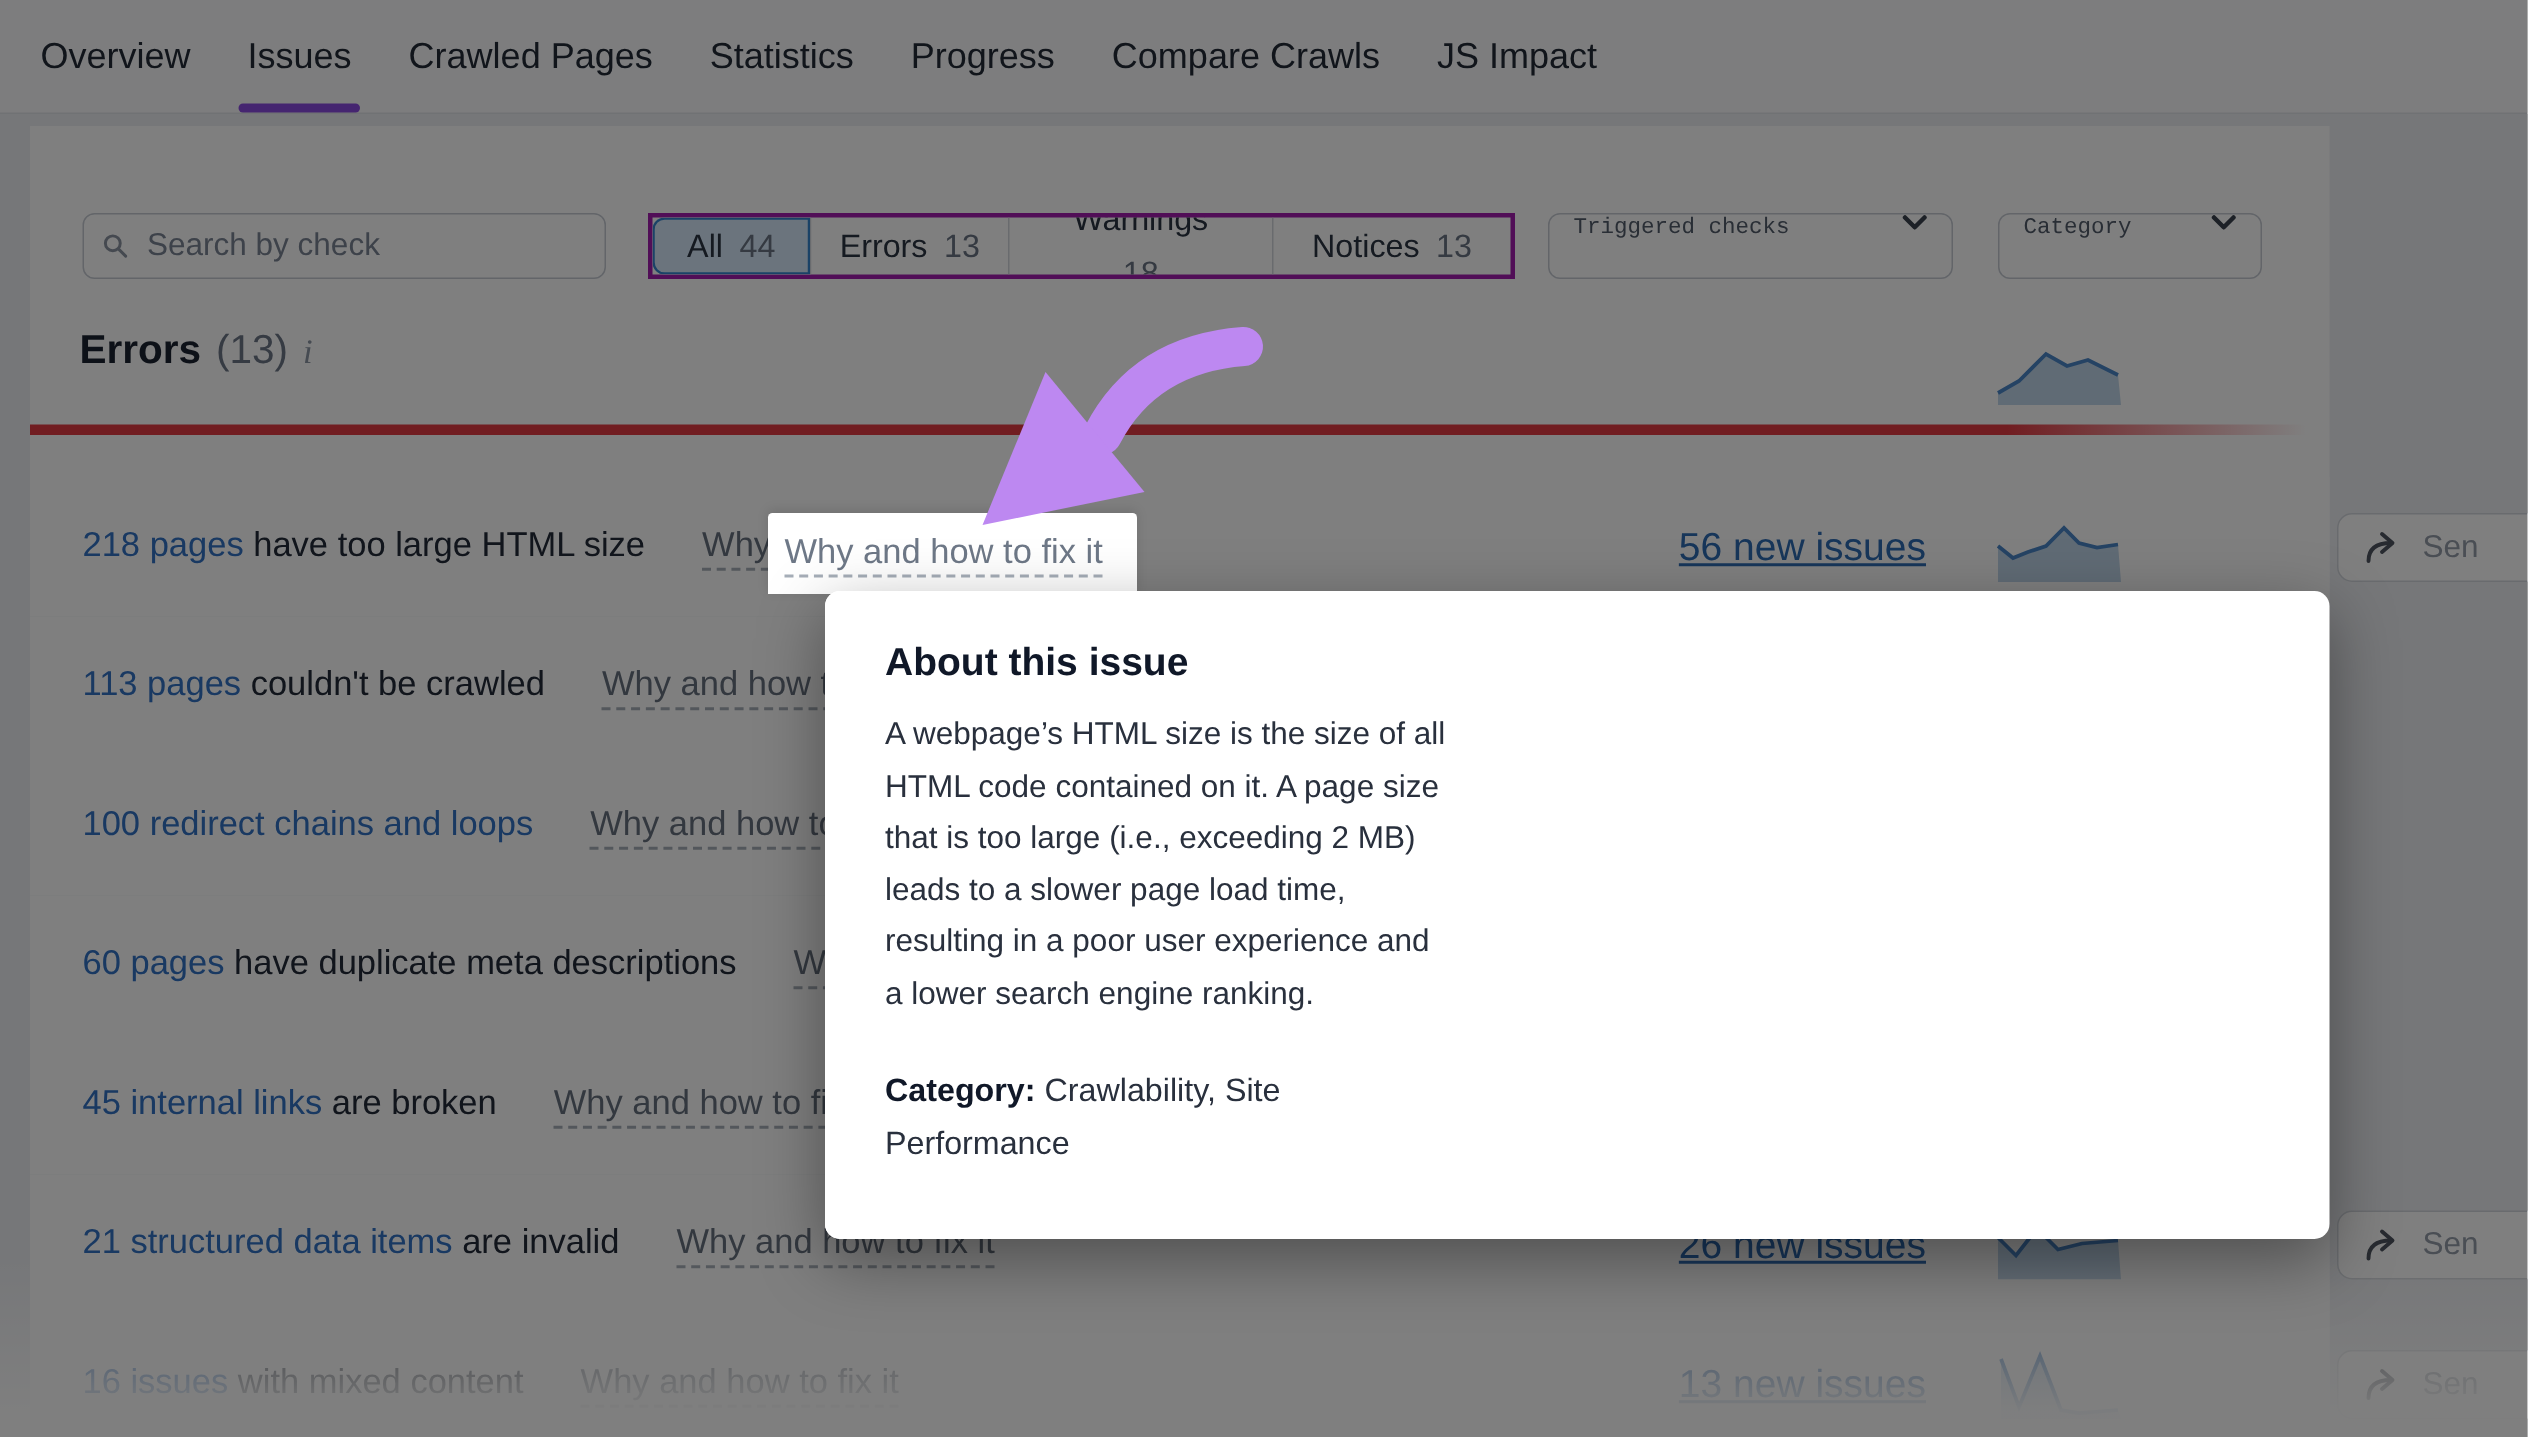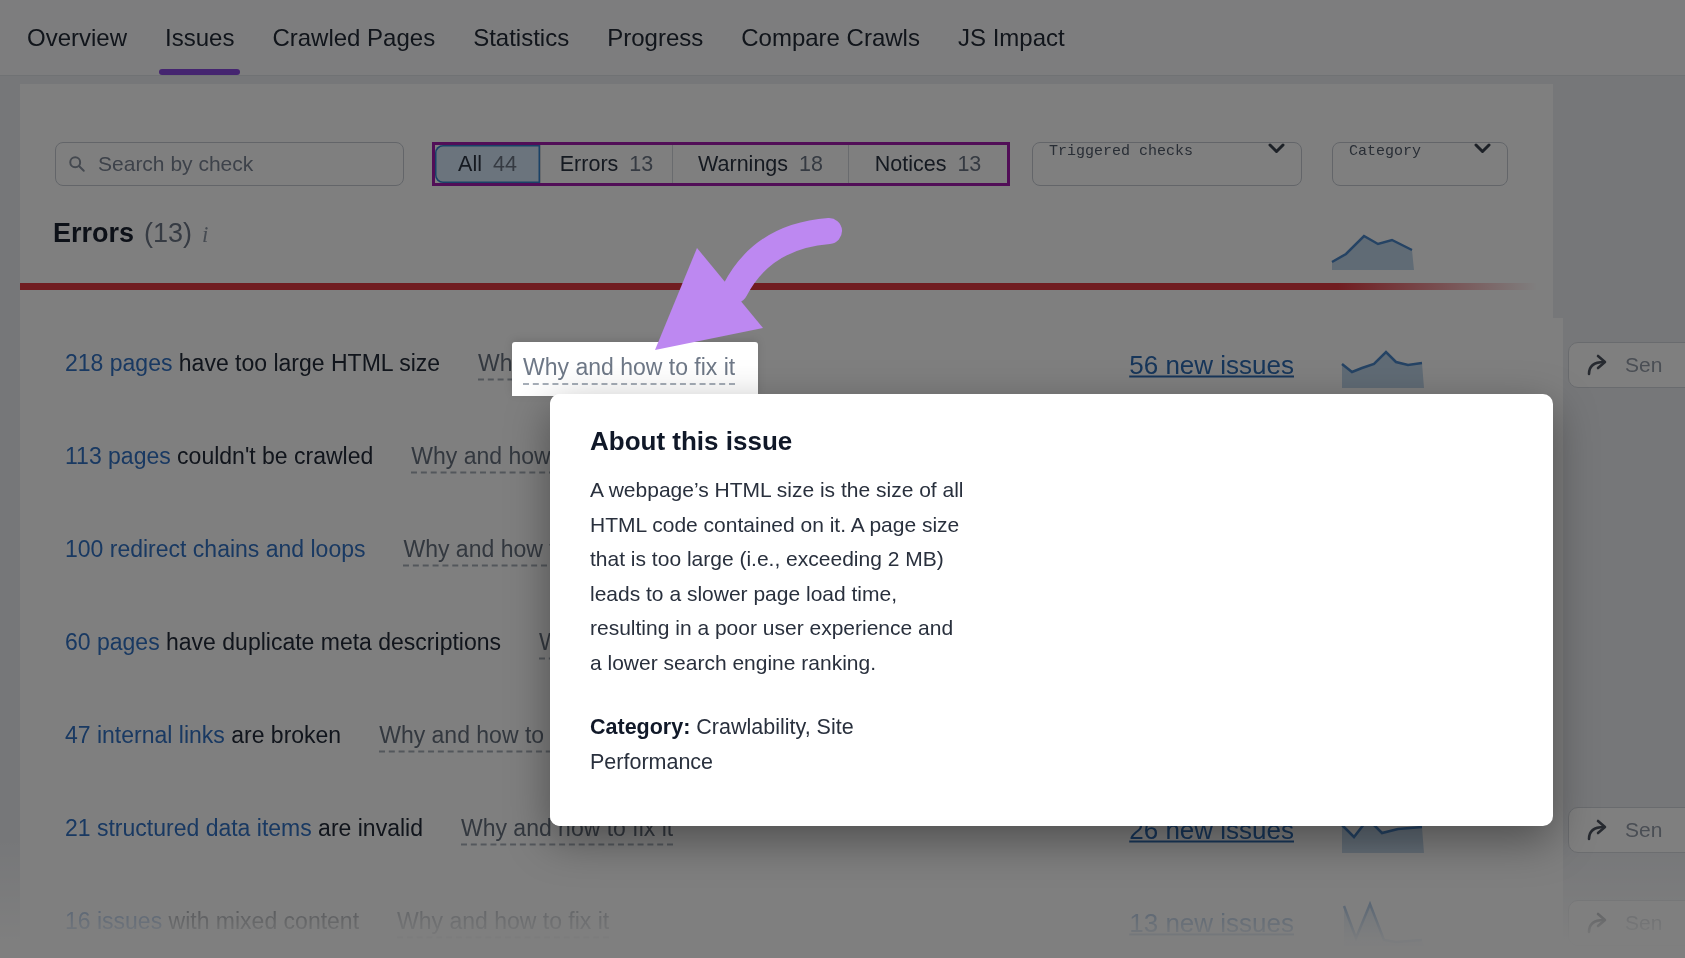--- a/index.html
+++ b/index.html
@@ -62,21 +62,21 @@
   .section-head { position:absolute; left:33px; top:134px; display:flex; gap:10px; align-items:baseline; }
   .section-title { font-size:27px; font-weight:bold; color:#1b2230; }
   .section-count { font-size:27px; color:#6d7787; }
   .info-icon { font-family:"Liberation Serif", serif; font-style:italic; font-size:23px; color:#8d96a4; }
   .head-spark { position:absolute; left:1310px; top:140px; width:84px; height:46px; }
   .red-bar {
     position:absolute; left:0; top:199px; width:1533px; height:7px;
     background:linear-gradient(to right, var(--error-red) 0%, var(--error-red) 86%, rgba(226,59,67,0) 99%);
   }
   
-  .row { position:absolute; left:10px; width:1533px; height:93px; border-bottom:1px solid #e8eaee; background:#fff; }
+  .row { position:absolute; left:0; width:1533px; height:93px; border-bottom:1px solid #e8eaee; background:#fff; }
   .row-left {
     position:absolute; left:35px; top:50%; transform:translateY(-50%);
     display:flex; align-items:baseline; white-space:nowrap; font-size:23px;
   }
   .issue-link { color:var(--link-blue); cursor:pointer; }
   .issue-text { color:#222a38; white-space:pre; }
   .fix-link {
     margin-left:38px; color:#67717f; border-bottom:2px dashed #a6aeb8; padding-bottom:2px; cursor:pointer;
   }
   .new-issues {
@@ -173,21 +173,21 @@
 
   <div class="segments" id="segments">
       <div class="seg selected" style="width: 106px;">
     <span>All</span>
     <span class="count">44</span>
   </div>
       <div class="seg" style="width: 132px;">
     <span>Errors</span>
     <span class="count">13</span>
   </div>
-      <div class="seg" style="width: 176px;">
+      <div class="seg" style="width: 176px; flex-direction: column;">
     <span>Warnings</span>
     <span class="count">18</span>
   </div>
       <div class="seg" style="width: 158px;">
     <span>Notices</span>
     <span class="count">13</span>
   </div>
     </div>
   <div id="dropdowns">
       <div class="dd dd-0">
@@ -254,21 +254,21 @@
       <div class="row" style="top: 513px;">
     <div class="row-left">
       <span class="issue-link">60 pages</span>
           <span class="issue-text"> have duplicate meta descriptions</span>
       <span class="fix-link">Why and how to fix it</span>
     </div>
 
   </div>
       <div class="row" style="top: 606px;">
     <div class="row-left">
-      <span class="issue-link">47 internal links</span>
+      <span class="issue-link">45 internal links</span>
           <span class="issue-text"> are broken</span>
       <span class="fix-link">Why and how to fix it</span>
     </div>
 
   </div>
       <div class="row" style="top: 699px;">
     <div class="row-left">
       <span class="issue-link">21 structured data items</span>
           <span class="issue-text"> are invalid</span>
       <span class="fix-link">Why and how to fix it</span>

